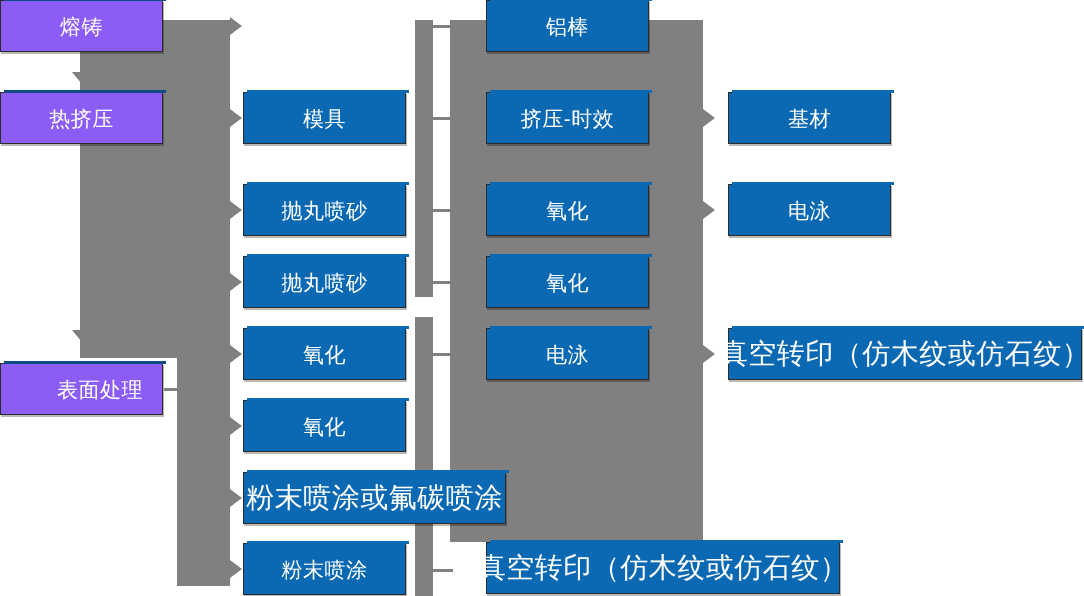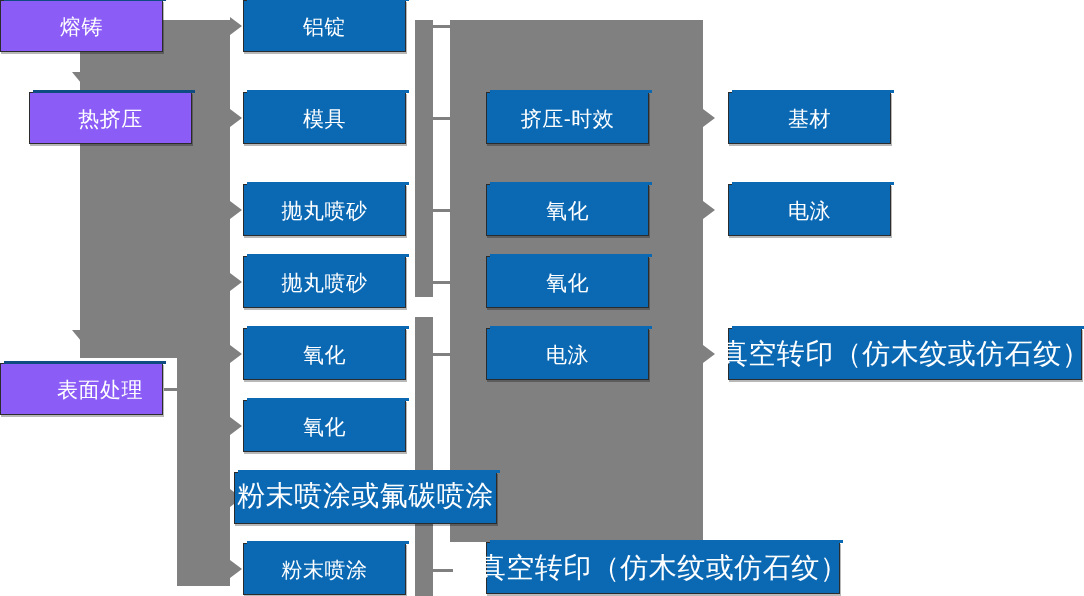--- a/index.html
+++ b/index.html
@@ -89,62 +89,62 @@
   <div class="gray" style="left:450px;top:20px;width:253px;height:522px;"></div>
 
   <div class="arrow-r" style="left:703px;top:109px;"></div>
   <div class="arrow-r" style="left:703px;top:201px;"></div>
   <div class="arrow-r" style="left:703px;top:345px;"></div>
 
   <div class="box dark" style="left:0px;top:0px;width:163px;height:52px;">
     <span class="hl"></span>
     <span>熔铸</span>
   </div>
-  <div class="box dark" style="left:0px;top:92px;width:163px;height:52px;margin-left:29px;">
+  <div class="box dark" style="left:0px;top:92px;width:163px;height:52px;">
     <span class="hl"></span>
     <span>热挤压</span>
   </div>
   <div class="box dark" style="left:0px;top:363px;width:163px;height:52px;padding-left:37px;">
     <span class="hl"></span>
     <span>表面处理</span>
   </div>
 
-  <div class="box light" style="left:243px;top:0px;width:163px;height:52px;">
-    <span class="hl"></span>
-    <span>铝锭</span>
-  </div>
   <div class="box light" style="left:243px;top:92px;width:163px;height:52px;">
     <span class="hl"></span>
     <span>模具</span>
   </div>
   <div class="box light" style="left:243px;top:184px;width:163px;height:52px;">
     <span class="hl"></span>
     <span>抛丸喷砂</span>
   </div>
   <div class="box light" style="left:243px;top:256px;width:163px;height:52px;">
     <span class="hl"></span>
     <span>抛丸喷砂</span>
   </div>
   <div class="box light" style="left:243px;top:328px;width:163px;height:52px;">
     <span class="hl"></span>
     <span>氧化</span>
   </div>
   <div class="box light" style="left:243px;top:400px;width:163px;height:52px;">
     <span class="hl"></span>
     <span>氧化</span>
   </div>
-  <div class="box light wide" style="left:234px;top:472px;width:263px;height:52px;font-family:Liberation Mono, monospace;">
+  <div class="box light wide" style="left:243px;top:472px;width:263px;height:52px;">
     <span class="hl"></span>
     <span>粉末喷涂或氟碳喷涂</span>
   </div>
   <div class="box light" style="left:243px;top:543px;width:163px;height:52px;">
     <span class="hl"></span>
     <span>粉末喷涂</span>
   </div>
 
+  <div class="box light" style="left:486px;top:0px;width:163px;height:52px;">
+    <span class="hl"></span>
+    <span>铝棒</span>
+  </div>
   <div class="box light" style="left:486px;top:92px;width:163px;height:52px;">
     <span class="hl"></span>
     <span>挤压-时效</span>
   </div>
   <div class="box light" style="left:486px;top:184px;width:163px;height:52px;">
     <span class="hl"></span>
     <span>氧化</span>
   </div>
   <div class="box light" style="left:486px;top:256px;width:163px;height:52px;">
     <span class="hl"></span>

